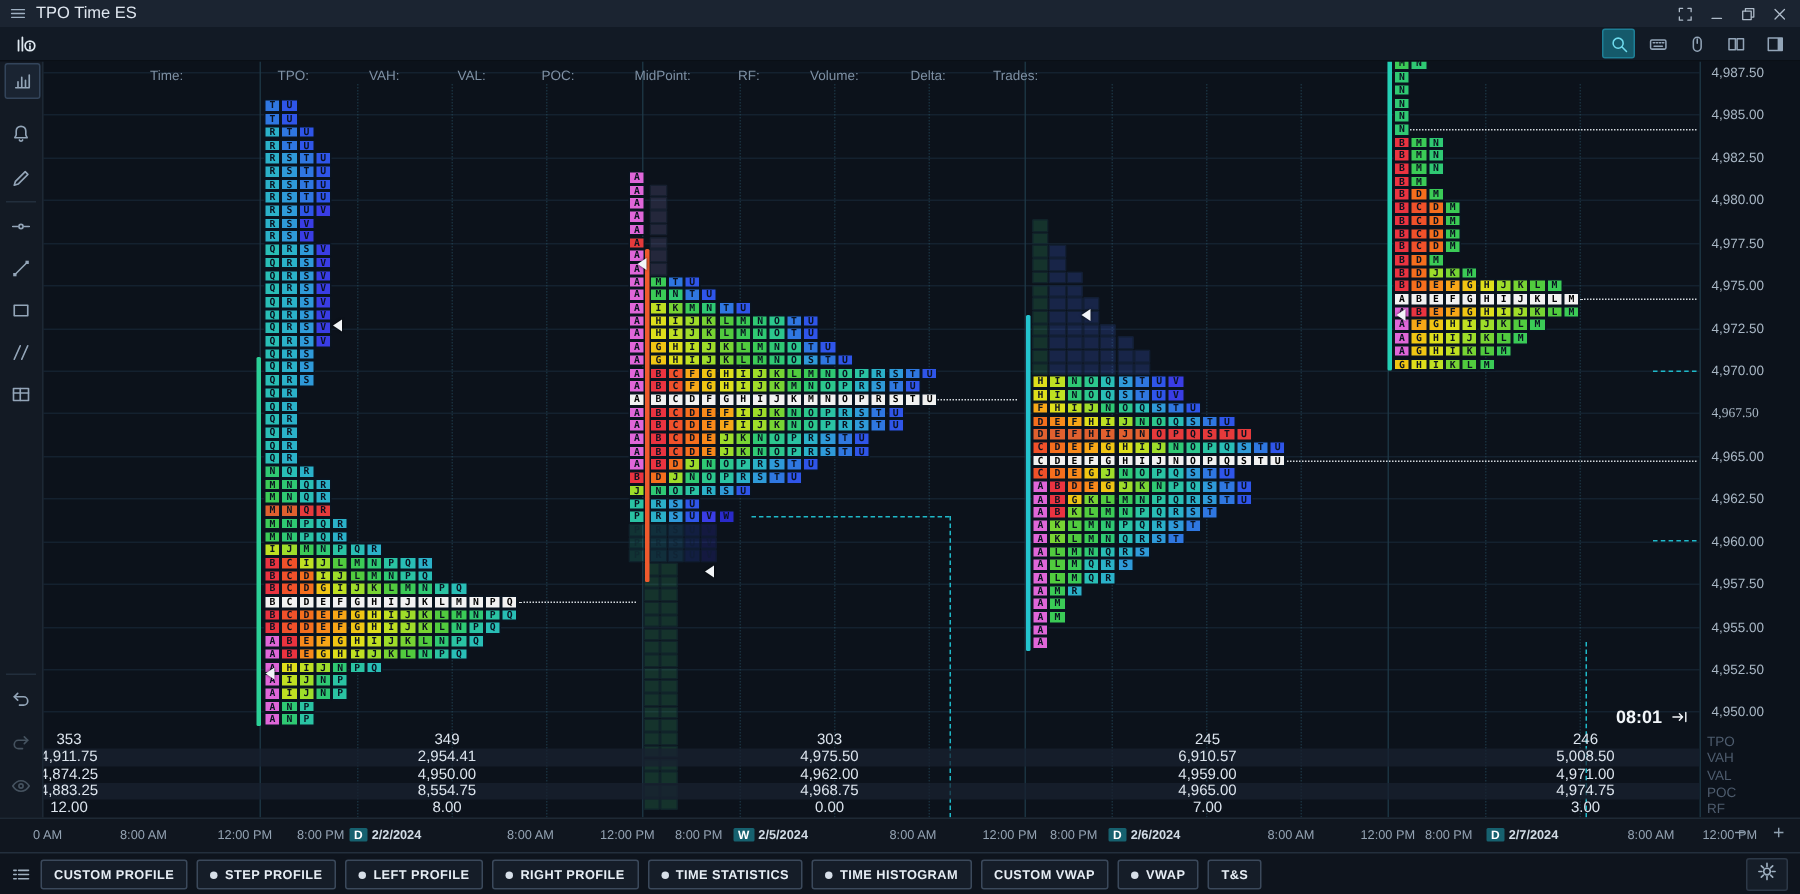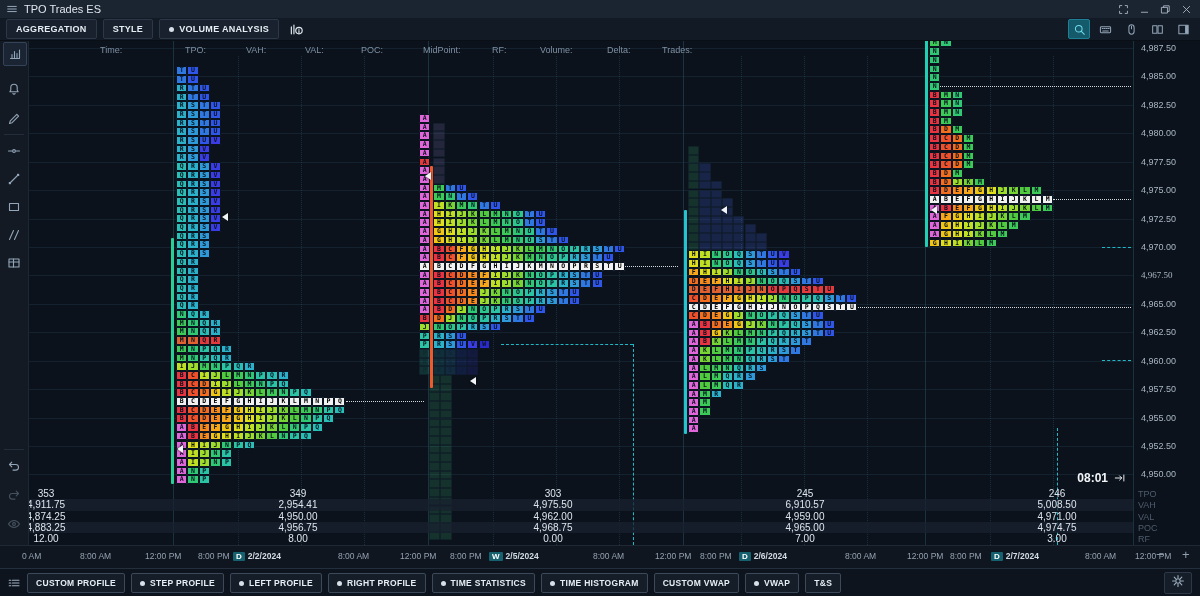--- a/index.html
+++ b/index.html
@@ -1023,21 +1023,21 @@
       <div class="sidestat" style="top: 522.9px;">POC</div>
       <div class="sidestat" style="top: 534.2px;">RF</div>
       <div class="statval" style="left: -14px; top: 488px;">353</div>
       <div class="statval" style="left: -14px; top: 499.3px;">4,911.75</div>
       <div class="statval" style="left: -14px; top: 510.6px;">4,874.25</div>
       <div class="statval" style="left: -14px; top: 521.9px;">4,883.25</div>
       <div class="statval" style="left: -14px; top: 533.2px;">12.00</div>
       <div class="statval" style="left: 238px; top: 488px;">349</div>
       <div class="statval" style="left: 238px; top: 499.3px;">2,954.41</div>
       <div class="statval" style="left: 238px; top: 510.6px;">4,950.00</div>
-      <div class="statval" style="left: 238px; top: 521.9px;">4,956.75</div>
+      <div class="statval" style="left: 238px; top: 521.9px;">8,554.75</div>
       <div class="statval" style="left: 238px; top: 533.2px;">8.00</div>
       <div class="statval" style="left: 493px; top: 488px;">303</div>
       <div class="statval" style="left: 493px; top: 499.3px;">4,975.50</div>
       <div class="statval" style="left: 493px; top: 510.6px;">4,962.00</div>
       <div class="statval" style="left: 493px; top: 521.9px;">4,968.75</div>
       <div class="statval" style="left: 493px; top: 533.2px;">0.00</div>
       <div class="statval" style="left: 745px; top: 488px;">245</div>
       <div class="statval" style="left: 745px; top: 499.3px;">6,910.57</div>
       <div class="statval" style="left: 745px; top: 510.6px;">4,959.00</div>
       <div class="statval" style="left: 745px; top: 521.9px;">4,965.00</div>
@@ -1056,21 +1056,21 @@
         </span>
       </div>
     </div>
 
   <div class="titlebar">
     <span class="ticon">
         <svg viewBox="0 0 14 14" width="12" height="12">
           <path class="s" d="M2 4h10M2 7h10M2 10h10"></path>
         </svg>
       </span>
-    <span>TPO Trades ES</span>
+    <span>TPO Time ES</span>
     <div class="wctrl" id="wctrl">
         <span class="wc">
           <svg viewBox="0 0 14 14" width="11" height="11">
             <path class="s" d="M2 4.8V2h2.8M9.2 2H12v2.8M12 9.2V12H9.2M4.8 12H2V9.2"></path>
           </svg>
         </span>
         <span class="wc">
           <svg viewBox="0 0 14 14" width="11" height="11">
             <path class="s" d="M3 10.5h8"></path>
           </svg>
@@ -1083,32 +1083,20 @@
         </span>
         <span class="wc">
           <svg viewBox="0 0 14 14" width="11" height="11">
             <path class="s" d="M3 3l8 8M11 3l-8 8"></path>
           </svg>
         </span>
       </div>
   </div>
 
   <div class="toolbar">
-    <div id="tbbtns" style="display:flex;">
-        <div class="tbbtn">
-          <span>AGGREGATION</span>
-        </div>
-        <div class="tbbtn">
-          <span>STYLE</span>
-        </div>
-        <div class="tbbtn">
-          <span class="dot"></span>
-          <span>VOLUME ANALYSIS</span>
-        </div>
-      </div>
     <span class="volanbtn">
         <svg viewBox="0 0 14 14" width="15" height="15">
           <path class="s" d="M2.2 11V4.6M4.6 11V2.8"></path>
           <circle class="s" cx="9.3" cy="8" r="3"></circle>
           <path class="s" d="M9.3 6.6v.2M9.3 8.1v1.7"></path>
         </svg>
       </span>
     <div class="tbicons" id="tbicons">
         <div class="tbicon active">
           <svg viewBox="0 0 14 14" width="13" height="13">

